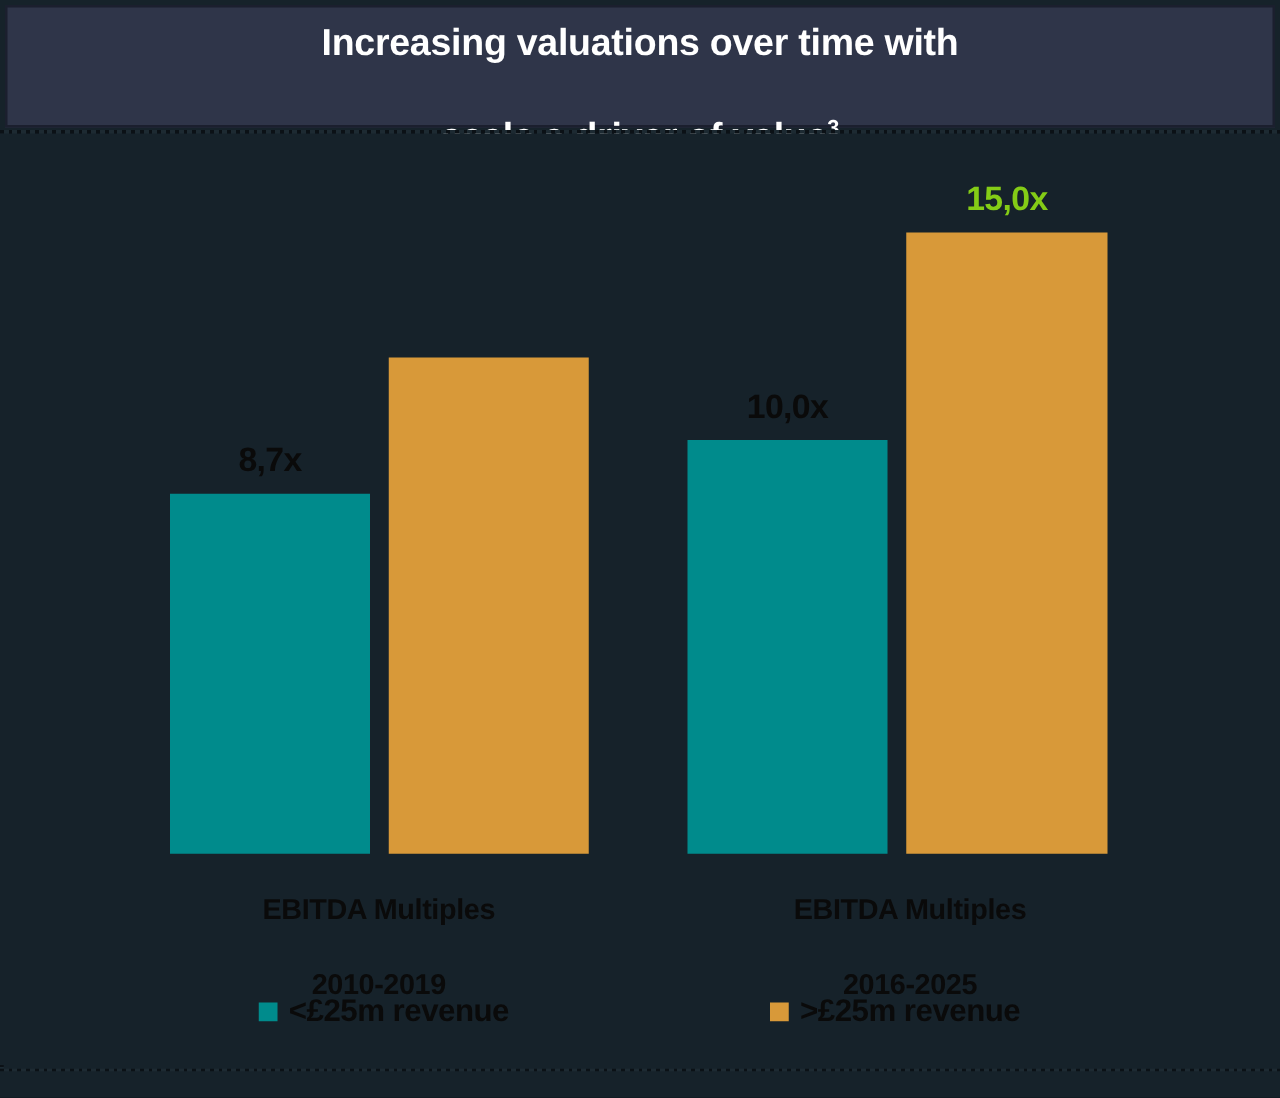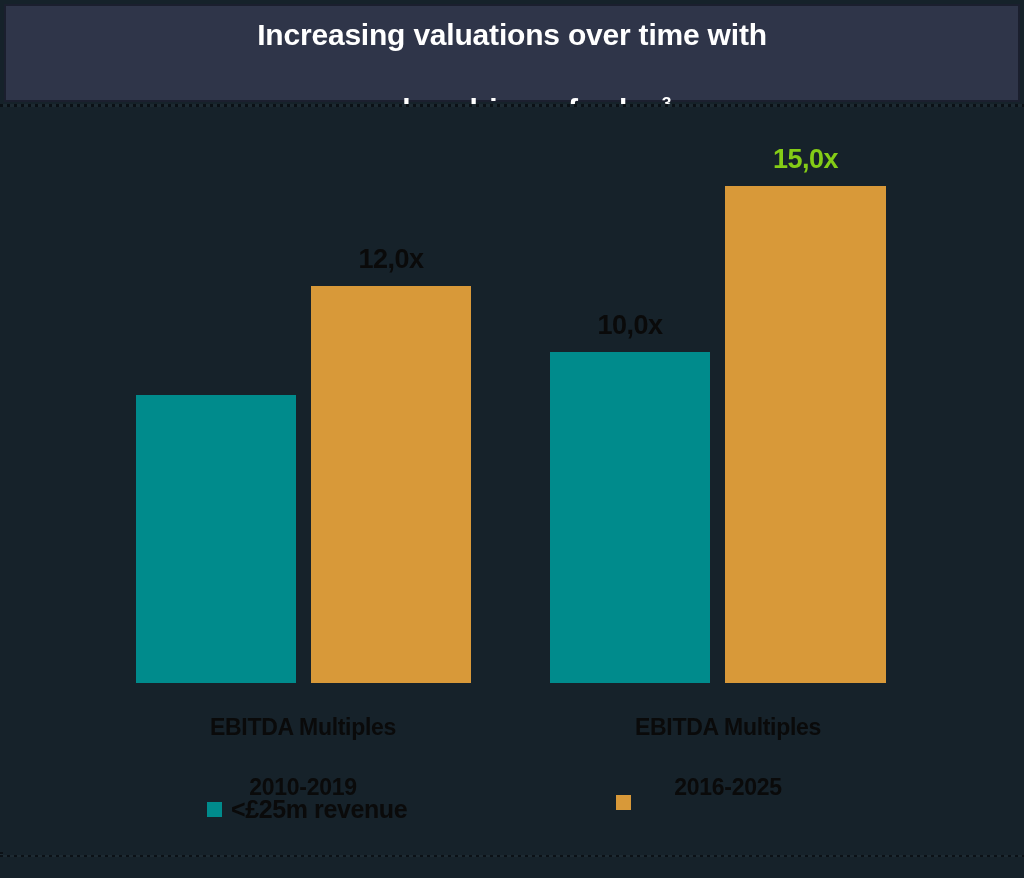--- a/index.html
+++ b/index.html
@@ -180,23 +180,23 @@
   </div>
 
   <div class="banner-rule"></div>
   <div class="edge-left"></div>
 
   <div class="chart-area" style="background: rgb(22, 34, 42);">
 
     <div class="plot">
 
       <div class="bar" id="bar-0" style="left: 136px; width: 160px; height: 288px; background: rgb(0, 139, 140);"></div>
+      <div class="bar-label" id="bar-label-0" style="left: 136px; top: 246px; color: rgb(10, 10, 10);">8,7x</div>
 
       <div class="bar" id="bar-1" style="left: 311px; width: 160px; height: 397px; background: rgb(216, 153, 57);"></div>
-      <div class="bar-label" id="bar-label-1" style="left: 311px; top: 137px; color: rgb(10, 10, 10);">12,0x</div>
 
       <div class="bar" id="bar-2" style="left: 550px; width: 160px; height: 331px; background: rgb(0, 139, 140);"></div>
       <div class="bar-label" id="bar-label-2" style="left: 550px; top: 203px; color: rgb(10, 10, 10);">10,0x</div>
 
       <div class="bar" id="bar-3" style="left: 725px; width: 161px; height: 497px; background: rgb(216, 153, 57);"></div>
       <div class="bar-label" id="bar-label-3" style="left: 725.5px; top: 37px; color: #84cc16;">15,0x</div>
     </div>
 
     <div class="cat-label" id="cat-0" style="left: 123px;">
       <span>EBITDA Multiples</span><br>
@@ -207,19 +207,20 @@
       <span>2016-2025</span>
     </div>
 
     <div class="legend">
       <div class="legend-item" id="legend-0" style="left: 207px;">
         <span class="legend-swatch" id="legend-swatch-0" style="background: rgb(0, 139, 140);"></span>
         <span class="legend-text">&lt;£25m revenue</span>
       </div>
       <div class="legend-item" id="legend-1" style="left: 616px;">
         <span class="legend-swatch" id="legend-swatch-1" style="background: rgb(216, 153, 57);"></span>
+        <span class="legend-text">&gt;£25m revenue</span>
       </div>
     </div>
 
   </div>
 
   <div class="footer-rule"></div>
 </div>
 
 </body></html>

